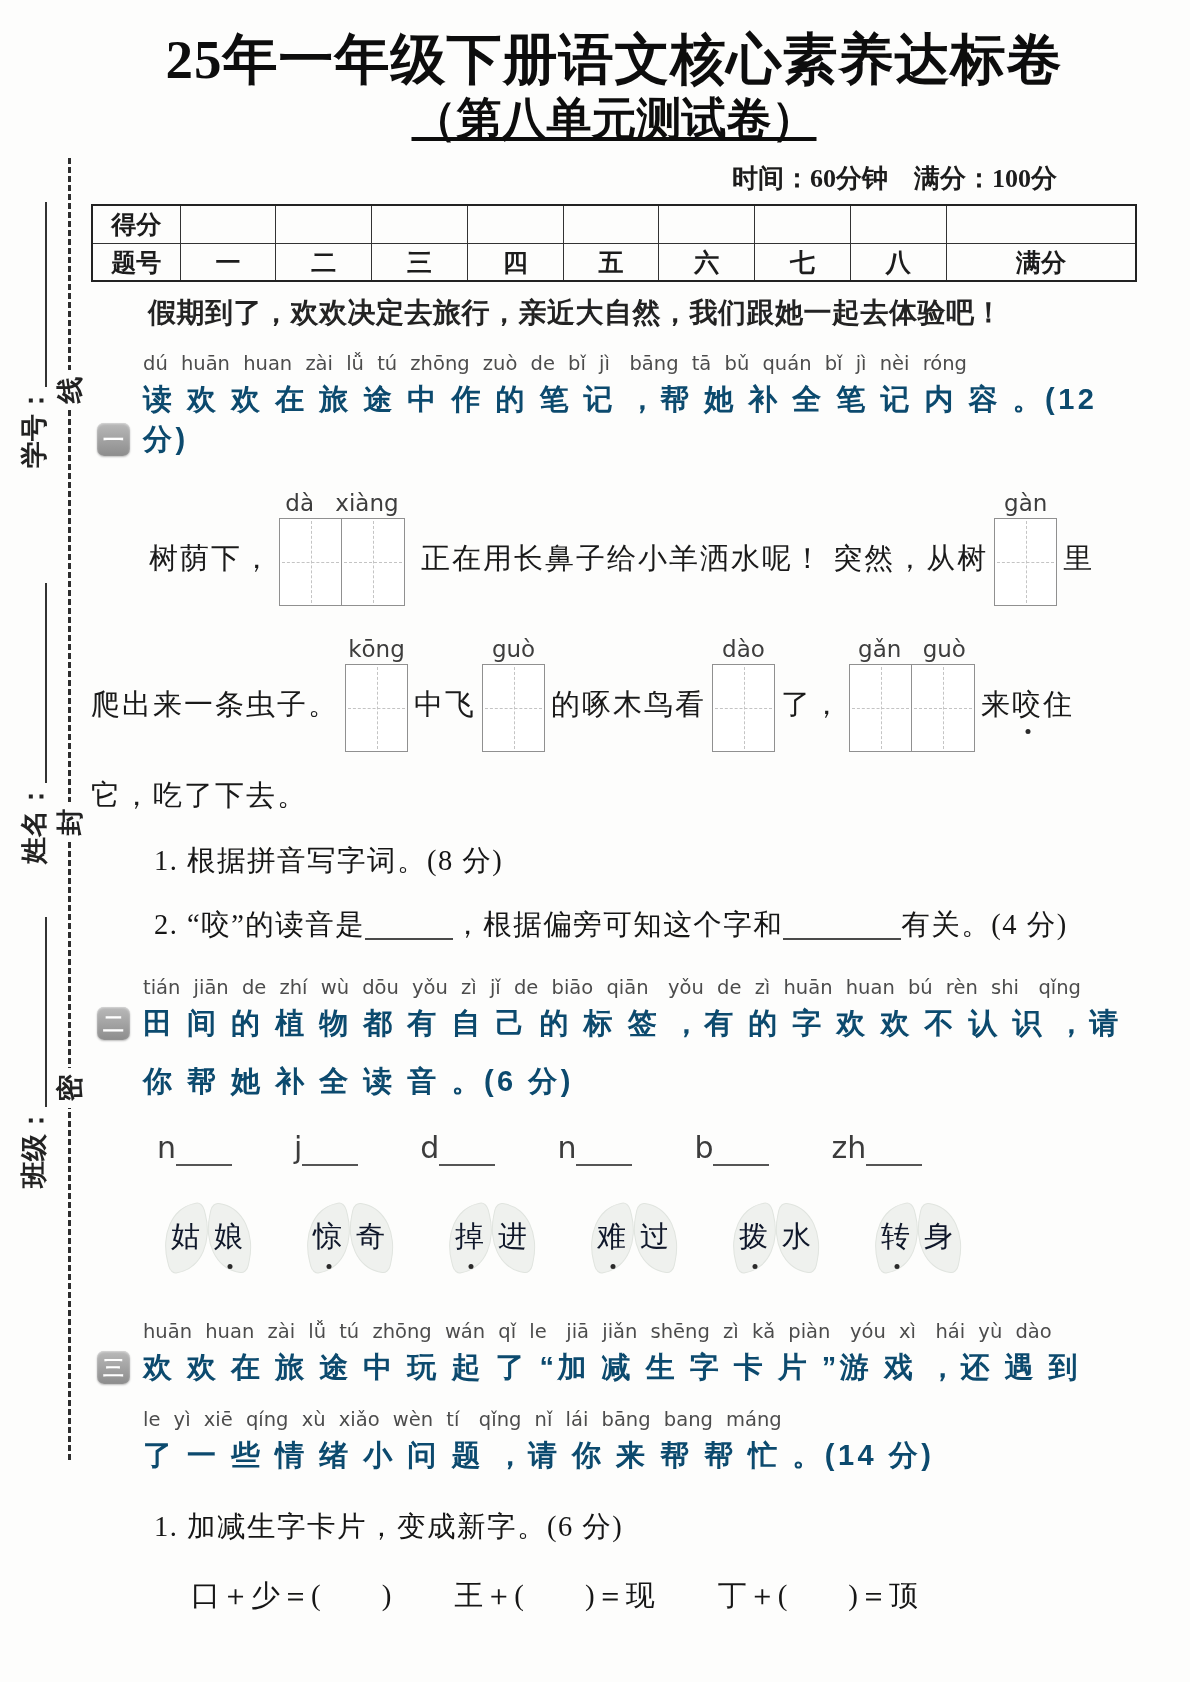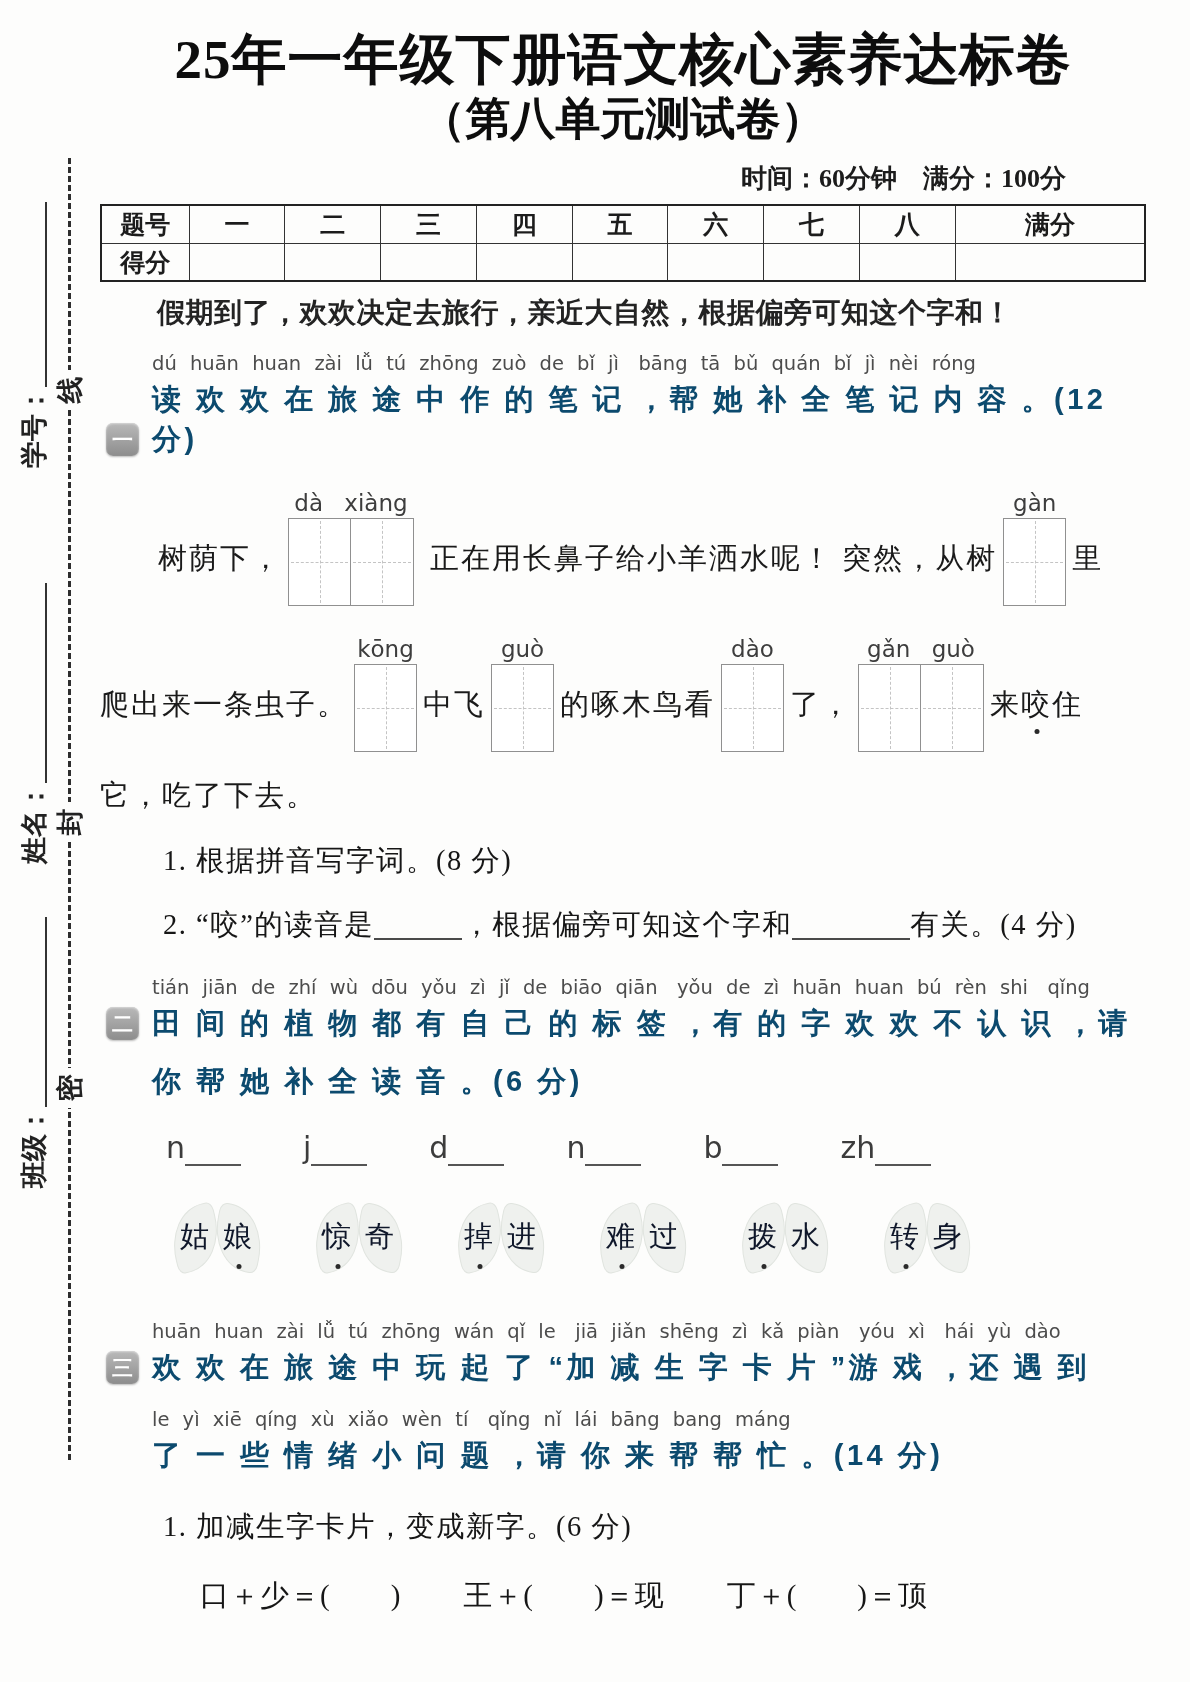--- a/index.html
+++ b/index.html
@@ -13,24 +13,24 @@
   .seal-line { position:absolute; left:68px; top:158px; height:1302px;
     border-left:3px dashed #2e2e2e; }
   .side-field { position:absolute; transform-origin:left top; transform:rotate(-90deg);
     font-size:27px; font-weight:600; white-space:nowrap; color:#222;
     font-family:"Liberation Serif", serif; }
   .side-blank { display:inline-block; border-bottom:2.5px solid #333; vertical-align:-4px; }
   .seal-ch { position:absolute; width:40px; height:44px; left:50px; background:#fdfdfc;
     display:flex; align-items:center; justify-content:center;
     font-size:27px; font-weight:600; transform:rotate(-90deg); color:#222; }
   
-  .main { position:absolute; left:100px; top:0; width:1046px; }
+  .main { position:absolute; left:91px; top:0; width:1046px; }
   .title { margin-top:30px; text-align:center; font-size:55px; font-weight:900;
     letter-spacing:1px; line-height:1.08; color:#0d0d0d; }
-  .subtitle { text-align:center; font-size:45px; font-weight:900; color:#0d0d0d; }
+  .subtitle { text-align:center; font-size:45px; font-weight:900; color:#0d0d0d;text-decoration:underline; }
   .meta { margin-top:12px; text-align:right; padding-right:80px;
     font-size:26px; font-weight:700; }
   table.score { margin-top:8px; width:100%; border-collapse:collapse;
     border:2.5px solid #222; }
   table.score td { border:1.5px solid #333; height:38px; text-align:center;
     font-size:25px; font-weight:700; }
   table.score td.lbl { width:88px; }
   .intro { margin-top:12px; padding-left:57px; font-size:28px; font-weight:600;
     color:#232323; font-family:"Liberation Sans", sans-serif; letter-spacing:0.5px; }
   
@@ -112,47 +112,47 @@
 
   <div class="main">
 
     <div class="title">25年一年级下册语文核心素养达标卷</div>
     <div class="subtitle">（第八单元测试卷）</div>
     <div class="meta">时间：60分钟　满分：100分</div>
 
     <table class="score">
       <tbody>
           <tr>
+        <td class="lbl">得分</td>
+        <td></td>
+        <td></td>
+        <td></td>
+        <td></td>
+        <td></td>
+        <td></td>
+        <td></td>
+        <td></td>
+        <td></td>
+      </tr>
+      <tr>
         <td class="lbl">题号</td>
         <td>一</td>
         <td>二</td>
         <td>三</td>
         <td>四</td>
         <td>五</td>
         <td>六</td>
         <td>七</td>
         <td>八</td>
         <td>满分</td>
       </tr>
-      <tr>
-        <td class="lbl">得分</td>
-        <td></td>
-        <td></td>
-        <td></td>
-        <td></td>
-        <td></td>
-        <td></td>
-        <td></td>
-        <td></td>
-        <td></td>
-      </tr>
     </tbody>
       </table>
 
-    <div class="intro">假期到了，欢欢决定去旅行，亲近大自然，根据偏旁可知这个字和！</div>
+    <div class="intro">假期到了，欢欢决定去旅行，亲近大自然，我们跟她一起去体验吧！</div>
 
     <div class="sec-head">
       <div class="badge">一</div>
       <div class="head-col">
         <div class="pinyin">dú huān huan zài lǚ tú zhōng zuò de bǐ jì　bāng tā bǔ quán bǐ jì nèi róng</div>
         <div class="sec-title">读 欢 欢 在 旅 途 中 作 的 笔 记 ，帮 她 补 全 笔 记 内 容 。(12 分)</div>
       </div>
     </div>
 
     <div class="fill-line" style="margin-top:30px;">

